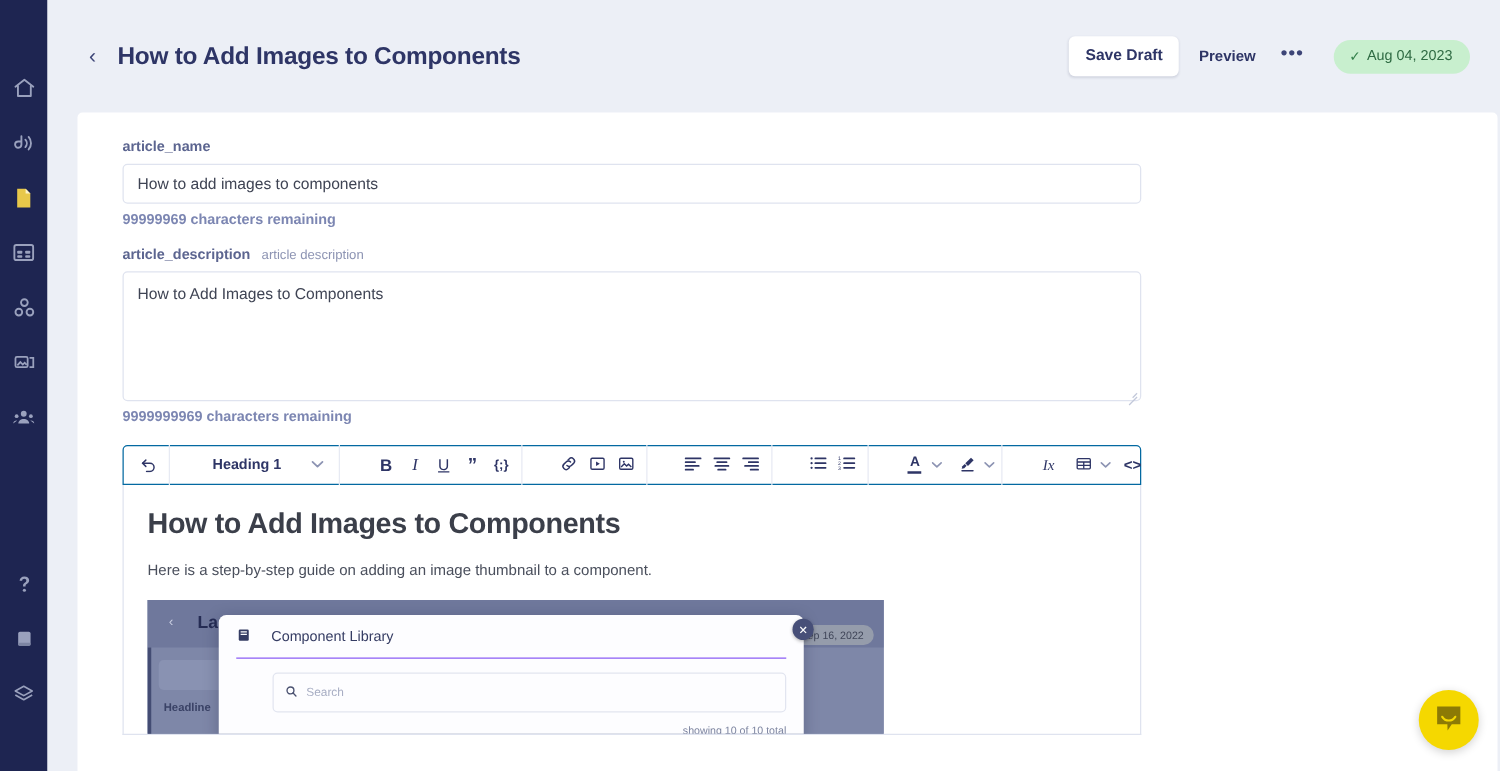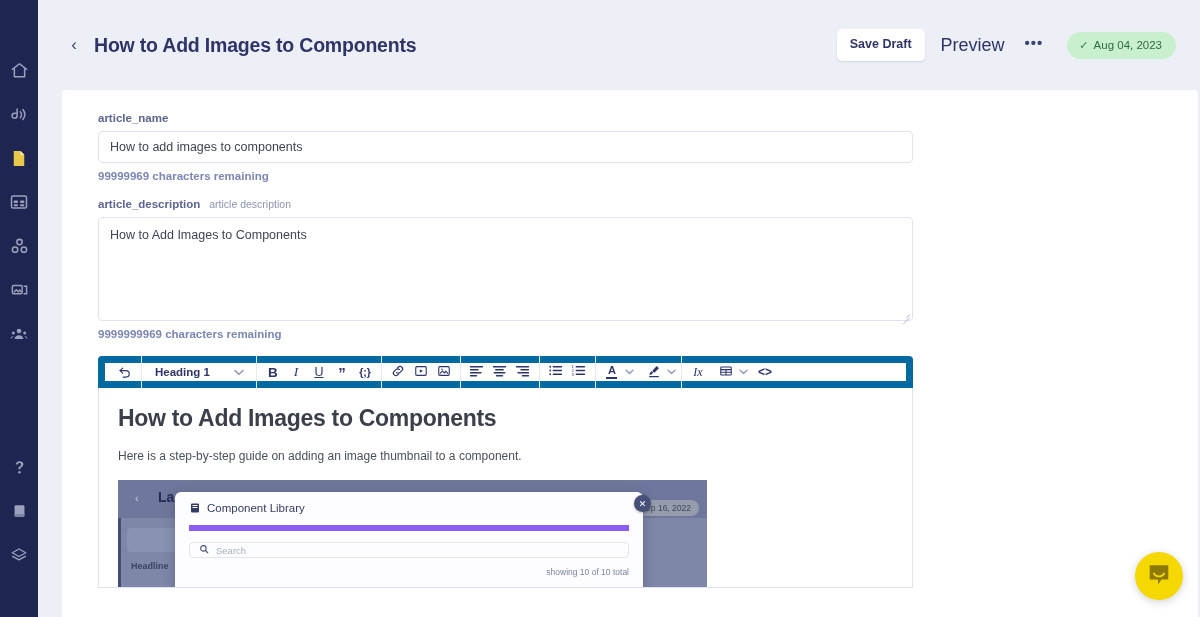--- a/index.html
+++ b/index.html
@@ -87,21 +87,21 @@
     font-size: 12.5px; font-weight: bold;
     padding: 9px 13px 10px 13px;
     border-radius: 5px;
     margin-left: 12px;
     cursor: pointer; border: none;
     font-family: inherit;
     box-shadow: 0 1px 2px rgba(30,37,81,.13);
     line-height: 1;
   }
   .preview-btn {
-    color: #2e3566; font-size: 18px; font-weight: normal;
+    color: #2e3566; font-size: 12px; font-weight: bold;
     padding: 9px 10px; margin-left: 6px; cursor: pointer;
     line-height: 1;
   }
   .more-btn {
     color: #3d4577; font-size: 15px; font-weight: bold;
     padding: 4px 8px 10px 8px; margin-left: 2px; cursor: pointer;
     letter-spacing: 1px; line-height: 1;
   }
   .date-badge {
     background: #c8efce; color: #2f6b43;
@@ -169,25 +169,26 @@
   .resize-grip:before, .resize-grip:after {
     content: ""; position: absolute; background: #c2c8da;
   }
   .resize-grip:before { right: 0; bottom: 0; width: 9px; height: 1px; transform: rotate(-45deg); transform-origin: right bottom; }
   .resize-grip:after  { right: 0; bottom: 3px; width: 5px; height: 1px; transform: rotate(-45deg); transform-origin: right bottom; }
 
   
   .editor-wrap { width: 815px; }
   .toolbar {
     height: 32px;
-    border: 7px solid #0369a1;
+    border: 1px solid #0369a1;
     border-radius: 4px 4px 0 0;
     background: #fff;
     display: flex; align-items: center;
     padding: 0 4px;
+    gap: 21px;
   }
   .tb-group {
     display: flex; align-items: center; height: 32px;
     padding: 0 5px;
     border-right: 1px solid #e7eaf3;
     gap: 1px;
   }
   .tb-group:last-child { border-right: none; }
   .tb-btn {
     min-width: 22px; height: 24px;
@@ -258,33 +259,33 @@
   }
   .embed-modal {
     position: absolute; left: 57px; top: 12px;
     width: 468px; height: 98px;
     background: #fdfdff;
     border-radius: 6px 6px 0 0;
     box-shadow: 0 3px 12px rgba(20,25,55,.25);
     padding: 10px 14px 0 14px;
   }
   .embed-modal-title {
-    display: flex; align-items: flex-start; gap: 6px;
+    display: flex; align-items: center; gap: 16px;
     font-size: 11.5px; color: #353c63; font-weight: 500;
     padding-bottom: 9px;
-    border-bottom: 6px solid #8b5cf6;
+    border-bottom: 1px solid #8b5cf6;
   }
   .embed-search {
     margin-top: 11px;
-    height: 16px;
+    height: 32px;
     border: 1px solid #e2e5f0;
     border-radius: 4px;
     display: flex; align-items: center; gap: 7px;
     padding: 0 9px;
-    color: #a7adc3; font-size: 9.5px;
+    color: #a7adc3; font-size: 9.5px; margin-left: 29px;
   }
   .embed-showing {
     text-align: right; font-size: 8.5px; color: #7b839f;
     margin-top: 9px;
   }
   .embed-close {
     position: absolute; right: -8px; top: 3px;
     width: 17px; height: 17px; border-radius: 50%;
     background: #474f78; color: #fff;
     display: flex; align-items: center; justify-content: center;

